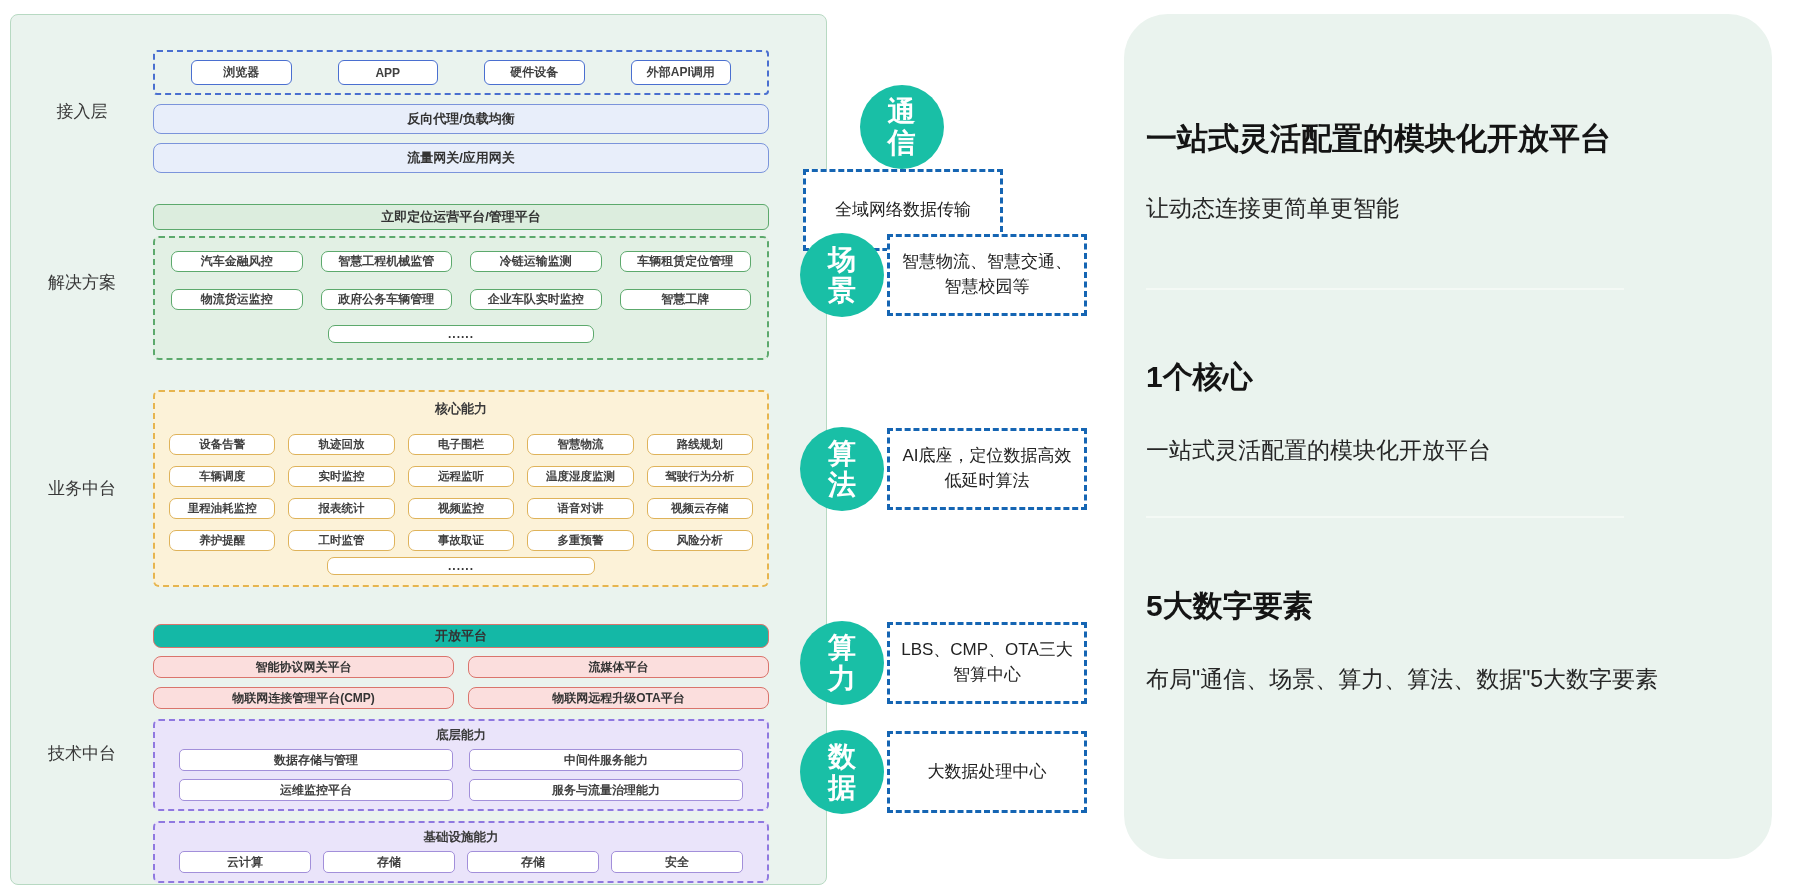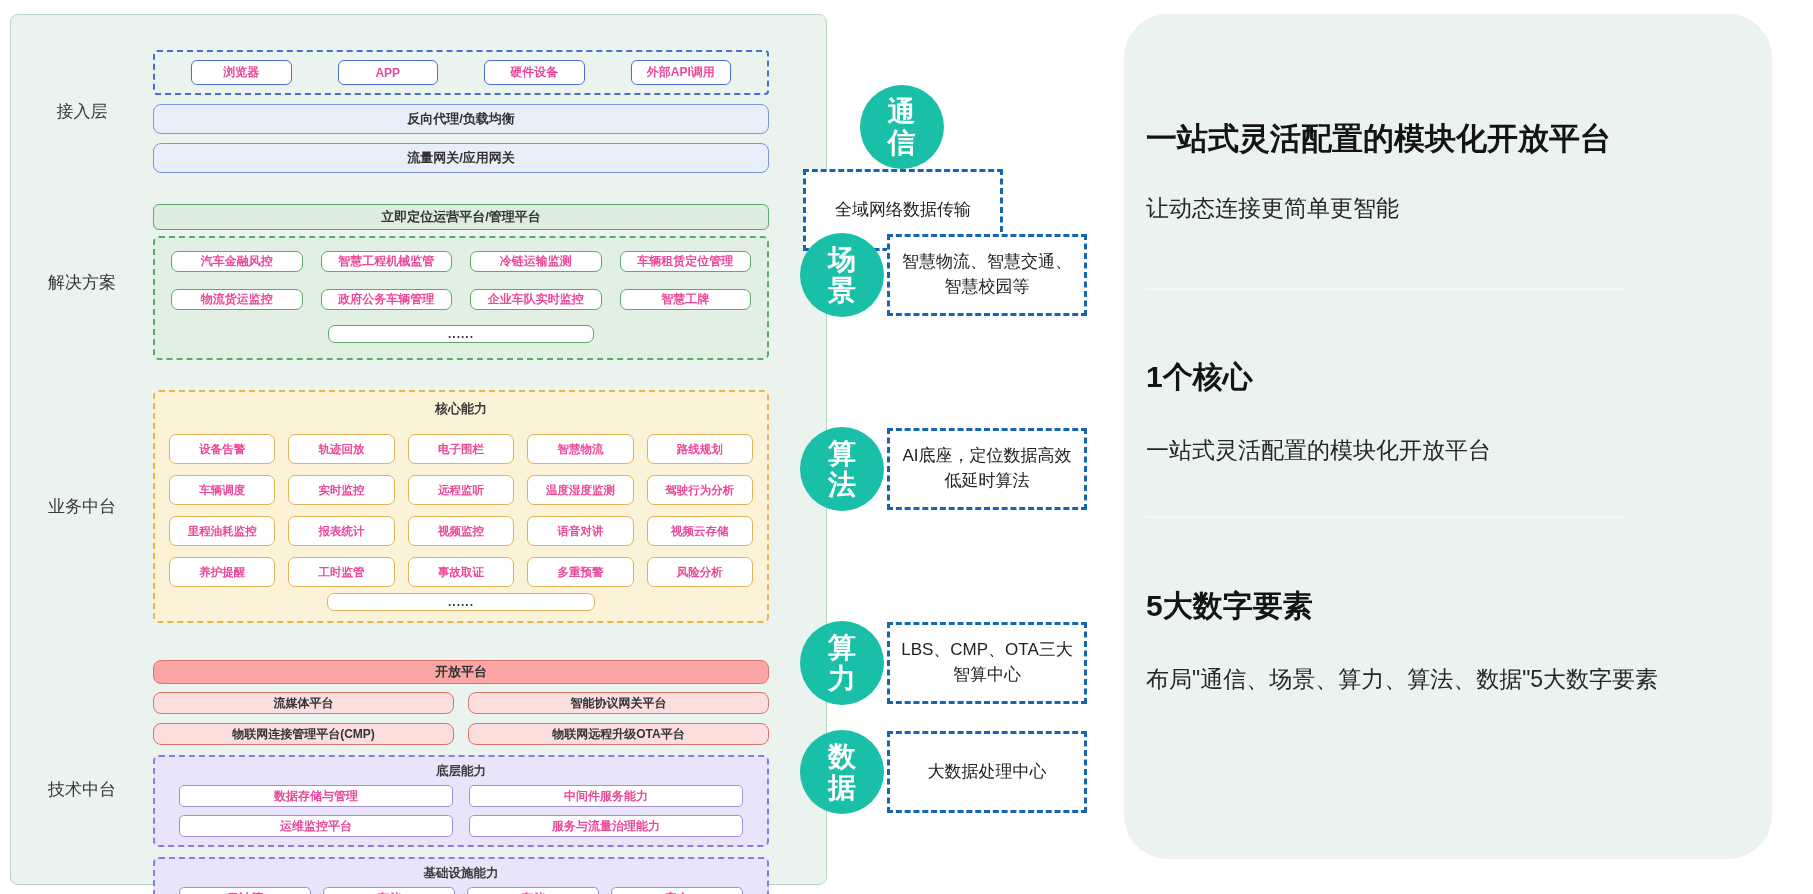--- a/index.html
+++ b/index.html
@@ -17,21 +17,21 @@
   }
   .layer { display:flex; }
   .layer-label {
     width:142px; flex:none; display:flex; align-items:center; justify-content:center;
     font-size:17px; color:#383838;
   }
   .layer-content { width:616px; flex:none; display:flex; flex-direction:column; }
 
   .mini {
     background:#fff; display:flex; align-items:center; justify-content:center;
-    font-size:12px; font-weight:700; color:#ec4899; border-radius:7px; box-sizing:border-box;
+    font-size:12px; font-weight:700; color:#404040; border-radius:7px; box-sizing:border-box;
   }
 
   
   .clients-box {
     border:2px dashed #4a6fd0; border-radius:4px; padding:8px 36px;
     display:grid; grid-template-columns:repeat(4,1fr); column-gap:46px; box-sizing:border-box;
   }
   .client-box { height:25px; border:1.5px solid #4a6fd0; border-radius:6px; }
   .bar {
     height:30px; display:flex; align-items:center; justify-content:center;
@@ -57,26 +57,26 @@
   .layer-solution { margin-bottom:30px; }
 
   
   .biz-box {
     background:#fcf2d8; border:2px dashed #e7b54e; border-radius:6px;
     padding:8px 14px 10px; box-sizing:border-box;
   }
   .group-title { text-align:center; font-size:13px; font-weight:700; color:#3a3a3a; }
   .biz-box .group-title { margin-bottom:16px; }
   .biz-grid { display:grid; grid-template-columns:repeat(5,1fr); gap:11px 13px; }
-  .biz-item { height:30px; border:1.5px solid #dfb35a; font-size:11.5px; }
+  .biz-item { height:21px; border:1.5px solid #dfb35a; font-size:11.5px; }
   .yellow-border { border:1.5px solid #dfb35a; margin-top:6px; height:18px; }
   .layer-business { margin-bottom:37px; }
 
   
-  .red-bar { background:#fca5a5; border:1.5px solid #da746c; height:24px; }
+  .red-bar { background:#14b8a6; border:1.5px solid #da746c; height:24px; }
   .red-grid { display:grid; grid-template-columns:1fr 1fr; gap:9px 14px; margin-top:8px; }
   .red-cell {
     height:22px; background:#fbdedd; border:1.5px solid #da746c; border-radius:8px;
     display:flex; align-items:center; justify-content:center;
     font-size:12px; font-weight:700; color:#333; box-sizing:border-box;
   }
   .purple-box {
     background:#eae4fa; border:2px dashed #8f78e0; border-radius:6px;
     padding:6px 24px 8px; box-sizing:border-box; margin-top:10px;
   }
@@ -190,22 +190,22 @@
         <div class="dots-box yellow-border">......</div>
       </div>
     </div>
   </div>
 
   <div class="layer layer-tech">
     <div class="layer-label">技术中台</div>
     <div class="layer-content">
       <div class="bar red-bar">开放平台</div>
       <div class="red-grid">
+          <div class="red-cell">智能协议网关平台</div>
           <div class="red-cell">流媒体平台</div>
-          <div class="red-cell">智能协议网关平台</div>
           <div class="red-cell">物联网连接管理平台(CMP)</div>
           <div class="red-cell">物联网远程升级OTA平台</div>
         </div>
       <div class="purple-box">
         <div class="group-title">底层能力</div>
         <div class="purple-grid cols2">
             <div class="mini purple-item">数据存储与管理</div>
             <div class="mini purple-item">中间件服务能力</div>
             <div class="mini purple-item">运维监控平台</div>
             <div class="mini purple-item">服务与流量治理能力</div>

